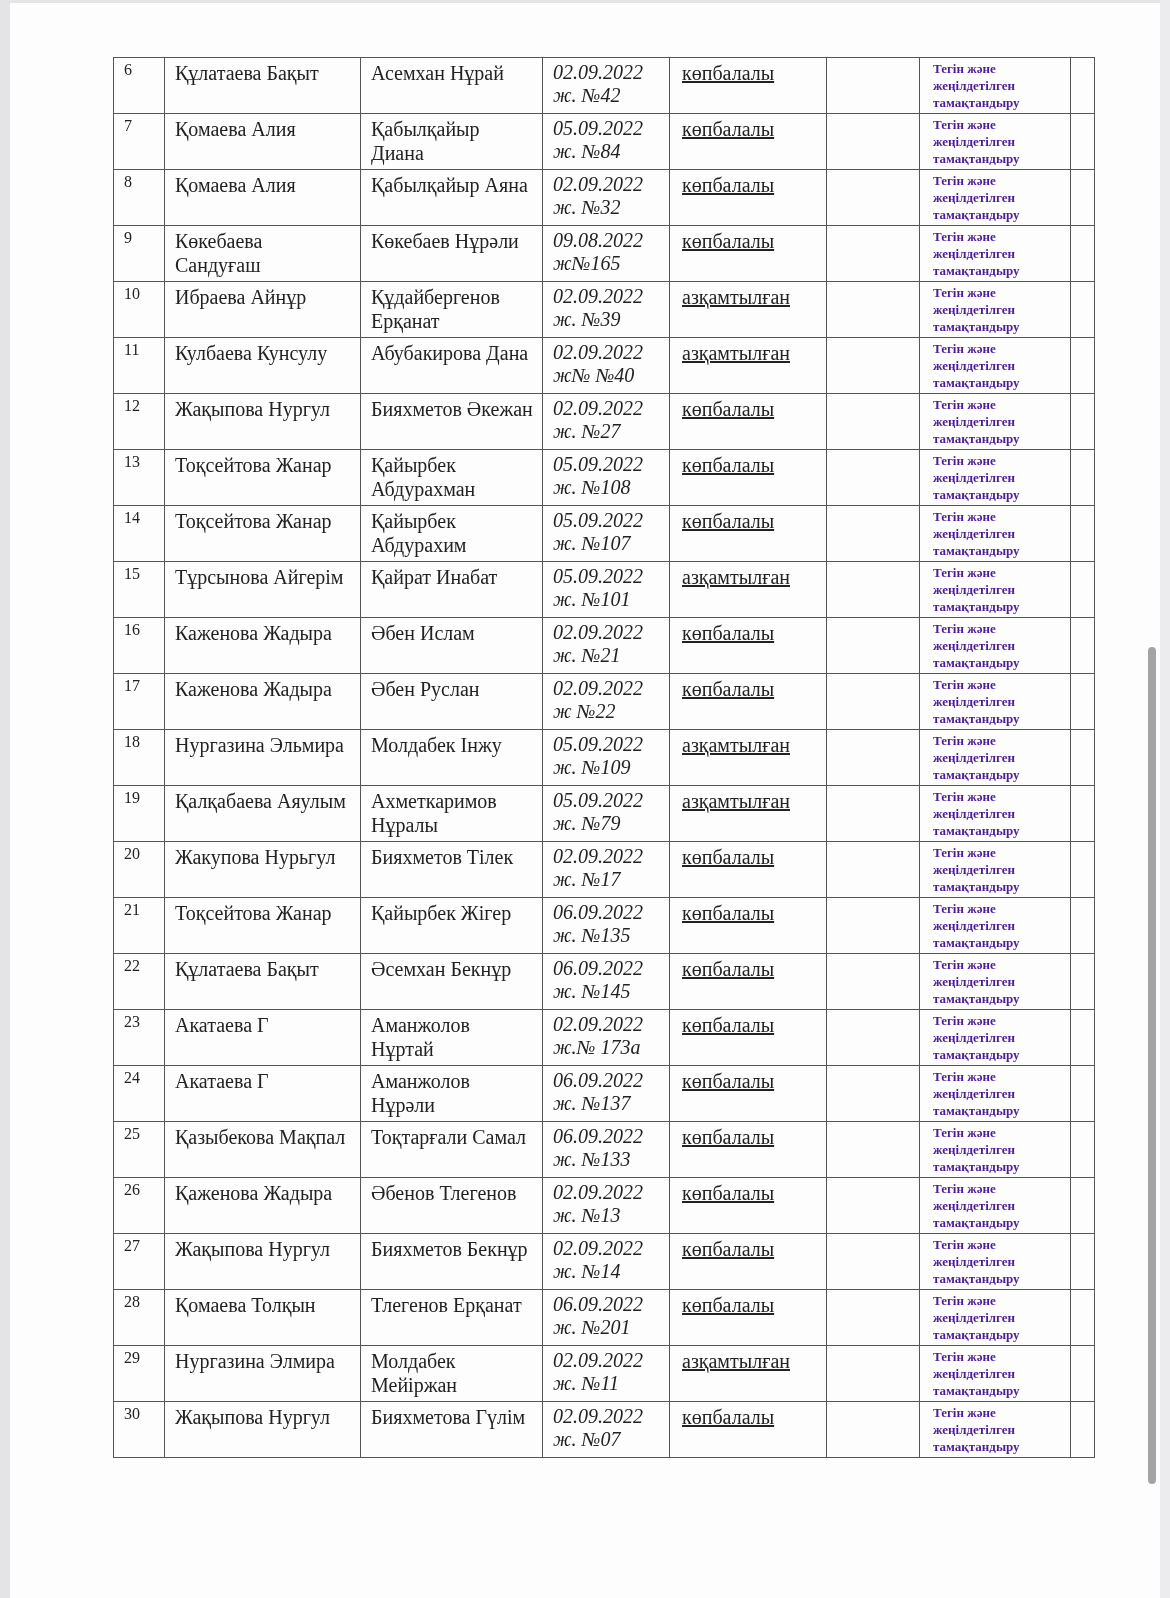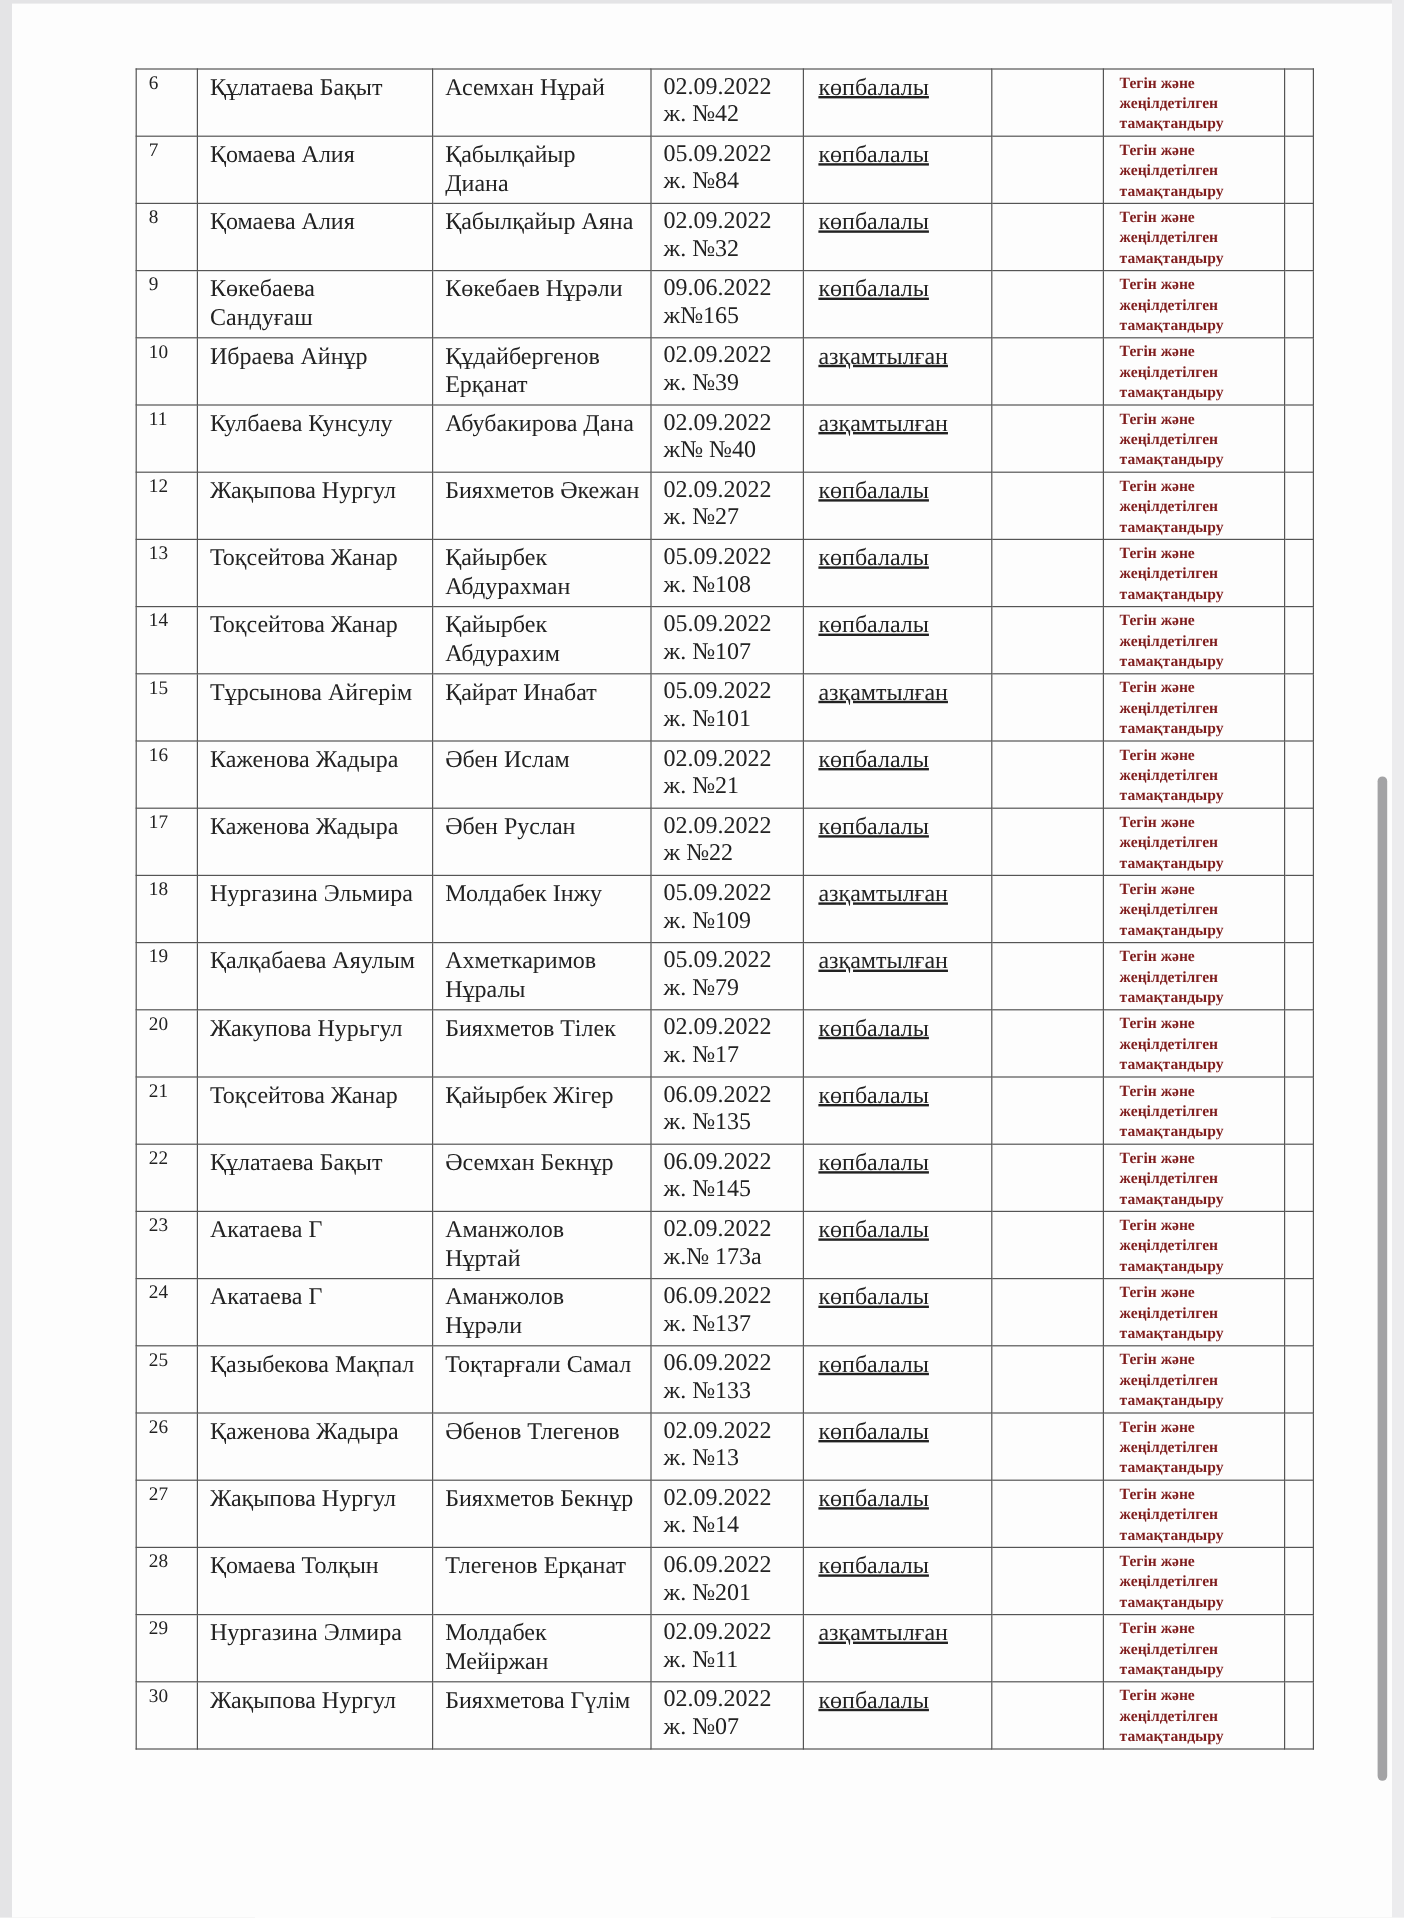--- a/index.html
+++ b/index.html
@@ -28,24 +28,24 @@
   .c-parent { width: 195px; margin-left: 43px; }
   .c-child { width: 181px; margin-left: 36px; }
   .c-order { width: 126px; }
   .c-status { width: 156px; text-decoration: underline; }
   .c-empty { width: 92px; }
   .c-type { width: 150px; }
   .c-last { width: 23px; }
   .cell-text {
     font-size: 20px; line-height: 24px; padding: 3px 8px 0 10px; display: block;
   }
-  .c-order .cell-text { padding-left: 10px; line-height: 23px; }
+  .c-order .cell-text { padding-left: 10px; line-height: 23px; font-style: italic; }
   .c-status .cell-text { padding-left: 12px; }
   .c-type .cell-text {
-    font-size: 13px; line-height: 17px; font-weight: bold; padding: 2px 4px 0 13px; color: #7f1d1d;
+    font-size: 13px; line-height: 17px; font-weight: bold; padding: 2px 4px 0 13px; color: #4c1d95;
   }
   .scroll-track {
     position: absolute; right: 0; top: 0; width: 10px; height: 1598px; background: #ececee;
   }
   .scroll-thumb {
     position: absolute; left: 1148px; top: 647px; width: 8px; height: 837px;
     background: #a3a3a5; border-radius: 4px;
   }
 </style>
 </head>
@@ -139,21 +139,21 @@
 
   <tr>
     <td class="c-num"><span>9</span></td>
     <td class="c-parent">
           <span class="cell-text">Көкебаева Сандуғаш</span>
         </td>
     <td class="c-child">
           <span class="cell-text">Көкебаев Нұрәли</span>
         </td>
     <td class="c-order">
-          <span class="cell-text">09.06.2022</span>
+          <span class="cell-text">09.08.2022</span>
           <span class="cell-text" style="padding-top:0">ж№165</span>
         </td>
     <td class="c-status">
           <span class="cell-text">көпбалалы</span>
         </td>
     <td class="c-empty">
           <span class="cell-text"></span>
         </td>
     <td class="c-type">
           <span class="cell-text">Тегін және жеңілдетілген тамақтандыру</span>

